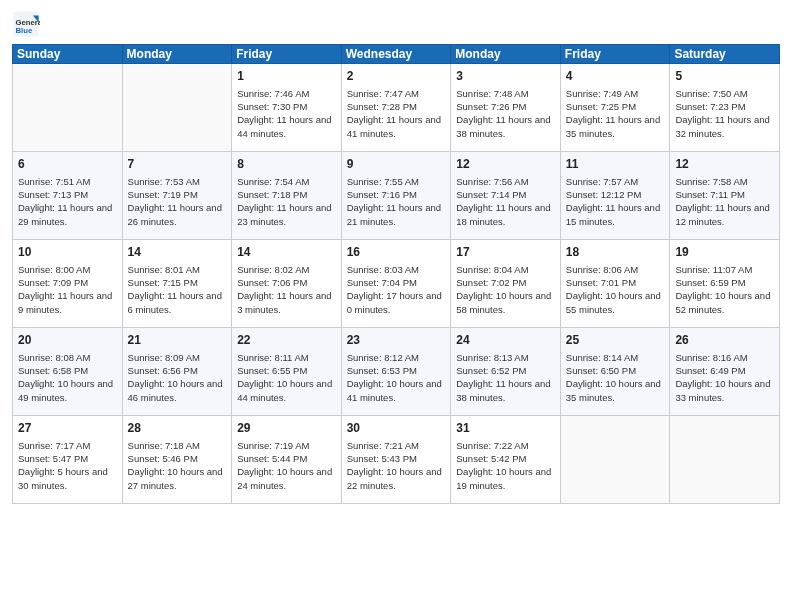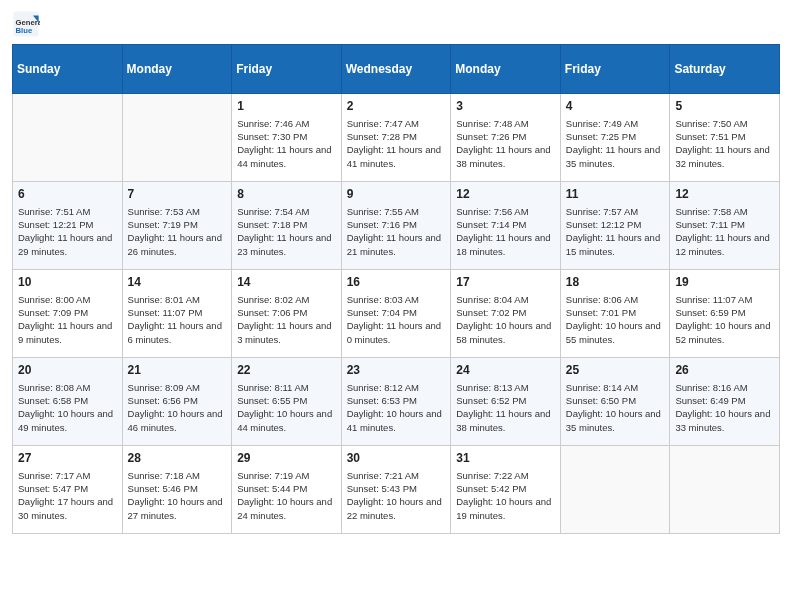--- a/index.html
+++ b/index.html
@@ -47,21 +47,21 @@
     .calendar {
       width: 100%;
       border-collapse: collapse;
       border: 1px solid #ccc;
     }
     .calendar th {
       background-color: #1a6bb5;
       color: #fff;
       font-size: 12px;
       font-weight: bold;
-      padding: 17px 4px;
+      padding: 2px 4px;
       text-align: left;
       border: 1px solid #1559a0;
     }
     .calendar td {
       border: 1px solid #ccc;
       vertical-align: top;
       padding: 4px 5px;
       font-size: 9.5px;
       color: #333;
       width: calc(100% / 7);
@@ -117,51 +117,51 @@
         </tr>
     </thead>
     <tbody id="calendar-body">
     <tr class="row-odd">
           <td class="empty"></td>
           <td class="empty"></td>
           <td><span class="day-number">1</span><span>Sunrise: 7:46 AM</span><br><span>Sunset: 7:30 PM</span><br><span>Daylight: 11 hours and 44 minutes.</span></td>
           <td><span class="day-number">2</span><span>Sunrise: 7:47 AM</span><br><span>Sunset: 7:28 PM</span><br><span>Daylight: 11 hours and 41 minutes.</span></td>
           <td><span class="day-number">3</span><span>Sunrise: 7:48 AM</span><br><span>Sunset: 7:26 PM</span><br><span>Daylight: 11 hours and 38 minutes.</span></td>
           <td><span class="day-number">4</span><span>Sunrise: 7:49 AM</span><br><span>Sunset: 7:25 PM</span><br><span>Daylight: 11 hours and 35 minutes.</span></td>
-          <td><span class="day-number">5</span><span>Sunrise: 7:50 AM</span><br><span>Sunset: 7:51 PM</span><br><span>Daylight: 11 hours and 32 minutes.</span></td>
+          <td><span class="day-number">5</span><span>Sunrise: 7:50 AM</span><br><span>Sunset: 7:23 PM</span><br><span>Daylight: 11 hours and 32 minutes.</span></td>
         </tr>
         <tr class="row-even">
-          <td><span class="day-number">6</span><span>Sunrise: 7:51 AM</span><br><span>Sunset: 12:21 PM</span><br><span>Daylight: 11 hours and 29 minutes.</span></td>
+          <td><span class="day-number">6</span><span>Sunrise: 7:51 AM</span><br><span>Sunset: 7:13 PM</span><br><span>Daylight: 11 hours and 29 minutes.</span></td>
           <td><span class="day-number">7</span><span>Sunrise: 7:53 AM</span><br><span>Sunset: 7:19 PM</span><br><span>Daylight: 11 hours and 26 minutes.</span></td>
           <td><span class="day-number">8</span><span>Sunrise: 7:54 AM</span><br><span>Sunset: 7:18 PM</span><br><span>Daylight: 11 hours and 23 minutes.</span></td>
           <td><span class="day-number">9</span><span>Sunrise: 7:55 AM</span><br><span>Sunset: 7:16 PM</span><br><span>Daylight: 11 hours and 21 minutes.</span></td>
           <td><span class="day-number">12</span><span>Sunrise: 7:56 AM</span><br><span>Sunset: 7:14 PM</span><br><span>Daylight: 11 hours and 18 minutes.</span></td>
           <td><span class="day-number">11</span><span>Sunrise: 7:57 AM</span><br><span>Sunset: 12:12 PM</span><br><span>Daylight: 11 hours and 15 minutes.</span></td>
           <td><span class="day-number">12</span><span>Sunrise: 7:58 AM</span><br><span>Sunset: 7:11 PM</span><br><span>Daylight: 11 hours and 12 minutes.</span></td>
         </tr>
         <tr class="row-odd">
           <td><span class="day-number">10</span><span>Sunrise: 8:00 AM</span><br><span>Sunset: 7:09 PM</span><br><span>Daylight: 11 hours and 9 minutes.</span></td>
-          <td><span class="day-number">14</span><span>Sunrise: 8:01 AM</span><br><span>Sunset: 11:07 PM</span><br><span>Daylight: 11 hours and 6 minutes.</span></td>
+          <td><span class="day-number">14</span><span>Sunrise: 8:01 AM</span><br><span>Sunset: 7:15 PM</span><br><span>Daylight: 11 hours and 6 minutes.</span></td>
           <td><span class="day-number">14</span><span>Sunrise: 8:02 AM</span><br><span>Sunset: 7:06 PM</span><br><span>Daylight: 11 hours and 3 minutes.</span></td>
-          <td><span class="day-number">16</span><span>Sunrise: 8:03 AM</span><br><span>Sunset: 7:04 PM</span><br><span>Daylight: 11 hours and 0 minutes.</span></td>
+          <td><span class="day-number">16</span><span>Sunrise: 8:03 AM</span><br><span>Sunset: 7:04 PM</span><br><span>Daylight: 17 hours and 0 minutes.</span></td>
           <td><span class="day-number">17</span><span>Sunrise: 8:04 AM</span><br><span>Sunset: 7:02 PM</span><br><span>Daylight: 10 hours and 58 minutes.</span></td>
           <td><span class="day-number">18</span><span>Sunrise: 8:06 AM</span><br><span>Sunset: 7:01 PM</span><br><span>Daylight: 10 hours and 55 minutes.</span></td>
           <td><span class="day-number">19</span><span>Sunrise: 11:07 AM</span><br><span>Sunset: 6:59 PM</span><br><span>Daylight: 10 hours and 52 minutes.</span></td>
         </tr>
         <tr class="row-even">
           <td><span class="day-number">20</span><span>Sunrise: 8:08 AM</span><br><span>Sunset: 6:58 PM</span><br><span>Daylight: 10 hours and 49 minutes.</span></td>
           <td><span class="day-number">21</span><span>Sunrise: 8:09 AM</span><br><span>Sunset: 6:56 PM</span><br><span>Daylight: 10 hours and 46 minutes.</span></td>
           <td><span class="day-number">22</span><span>Sunrise: 8:11 AM</span><br><span>Sunset: 6:55 PM</span><br><span>Daylight: 10 hours and 44 minutes.</span></td>
           <td><span class="day-number">23</span><span>Sunrise: 8:12 AM</span><br><span>Sunset: 6:53 PM</span><br><span>Daylight: 10 hours and 41 minutes.</span></td>
           <td><span class="day-number">24</span><span>Sunrise: 8:13 AM</span><br><span>Sunset: 6:52 PM</span><br><span>Daylight: 11 hours and 38 minutes.</span></td>
           <td><span class="day-number">25</span><span>Sunrise: 8:14 AM</span><br><span>Sunset: 6:50 PM</span><br><span>Daylight: 10 hours and 35 minutes.</span></td>
           <td><span class="day-number">26</span><span>Sunrise: 8:16 AM</span><br><span>Sunset: 6:49 PM</span><br><span>Daylight: 10 hours and 33 minutes.</span></td>
         </tr>
         <tr class="row-odd">
-          <td><span class="day-number">27</span><span>Sunrise: 7:17 AM</span><br><span>Sunset: 5:47 PM</span><br><span>Daylight: 17 hours and 30 minutes.</span></td>
+          <td><span class="day-number">27</span><span>Sunrise: 7:17 AM</span><br><span>Sunset: 5:47 PM</span><br><span>Daylight: 5 hours and 30 minutes.</span></td>
           <td><span class="day-number">28</span><span>Sunrise: 7:18 AM</span><br><span>Sunset: 5:46 PM</span><br><span>Daylight: 10 hours and 27 minutes.</span></td>
           <td><span class="day-number">29</span><span>Sunrise: 7:19 AM</span><br><span>Sunset: 5:44 PM</span><br><span>Daylight: 10 hours and 24 minutes.</span></td>
           <td><span class="day-number">30</span><span>Sunrise: 7:21 AM</span><br><span>Sunset: 5:43 PM</span><br><span>Daylight: 10 hours and 22 minutes.</span></td>
           <td><span class="day-number">31</span><span>Sunrise: 7:22 AM</span><br><span>Sunset: 5:42 PM</span><br><span>Daylight: 10 hours and 19 minutes.</span></td>
           <td class="empty"></td>
           <td class="empty"></td>
         </tr>
       </tbody>
   </table>
 </div>

